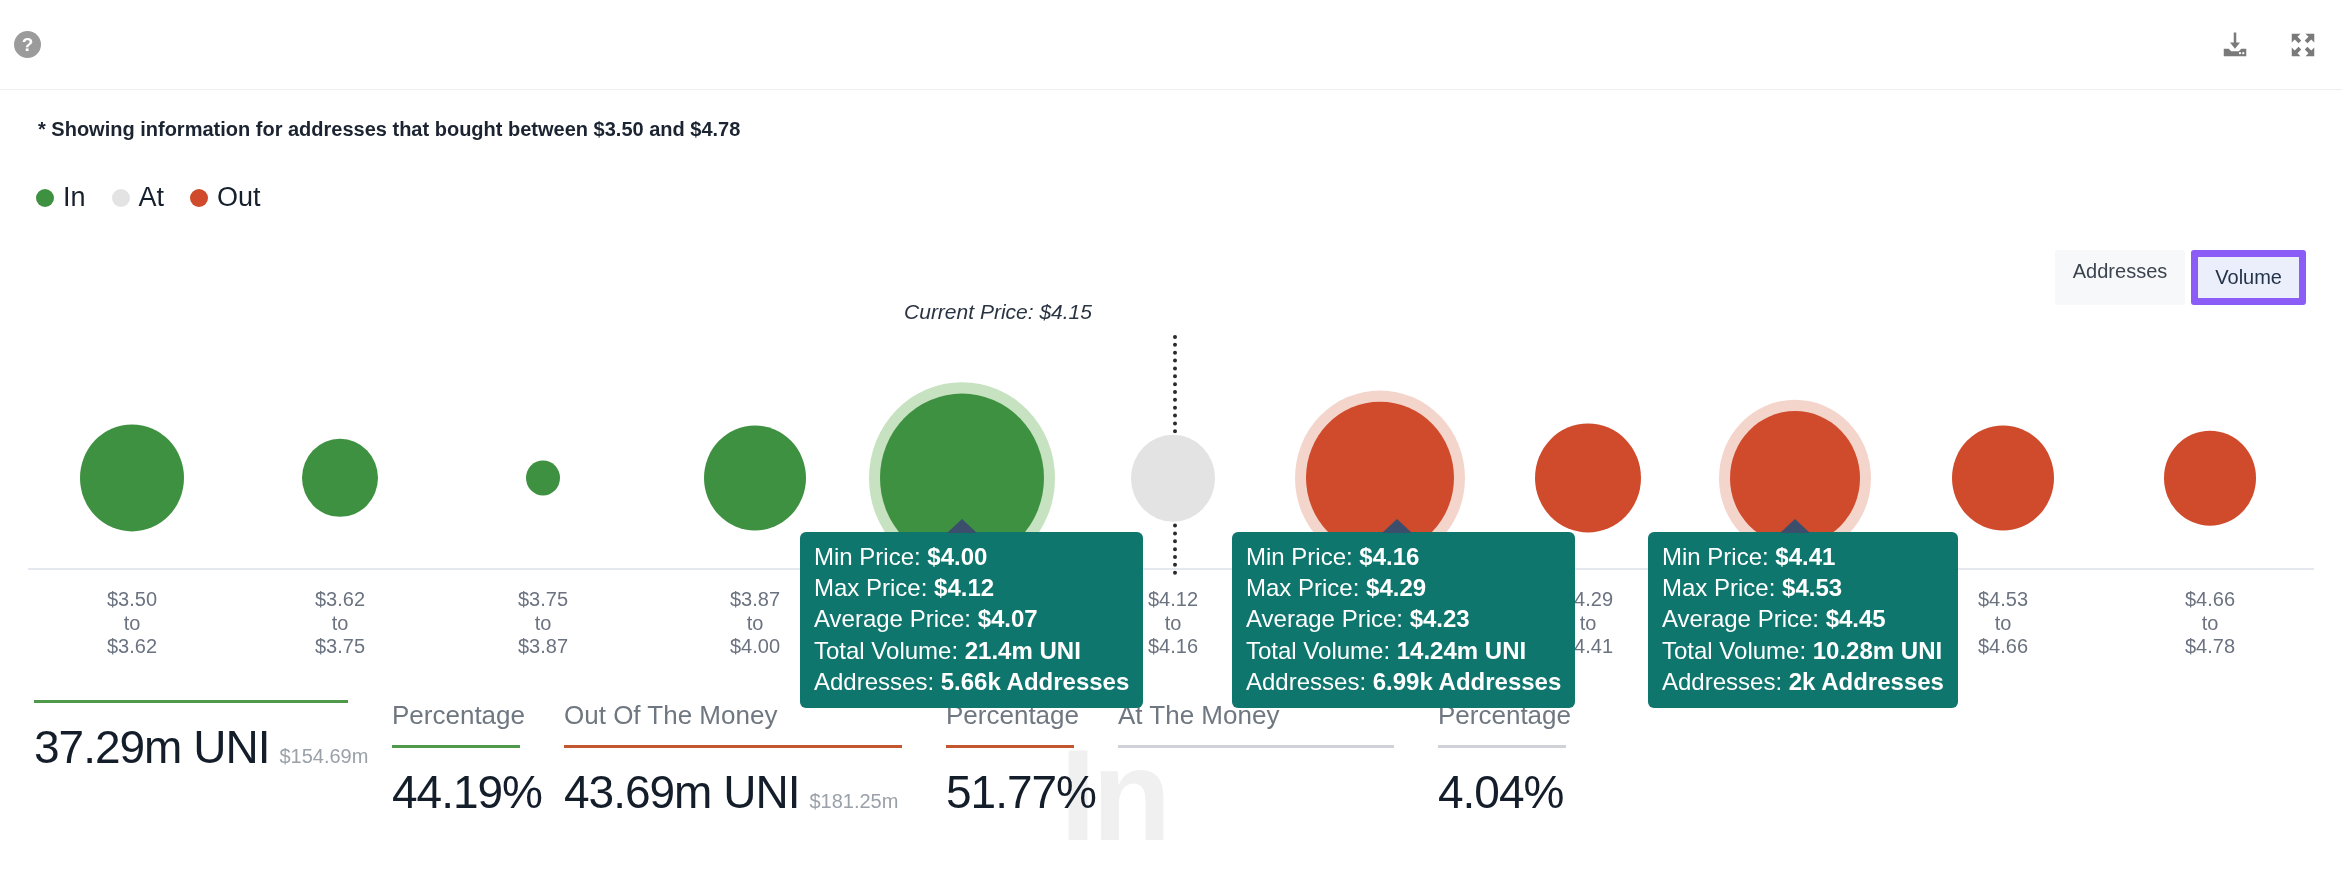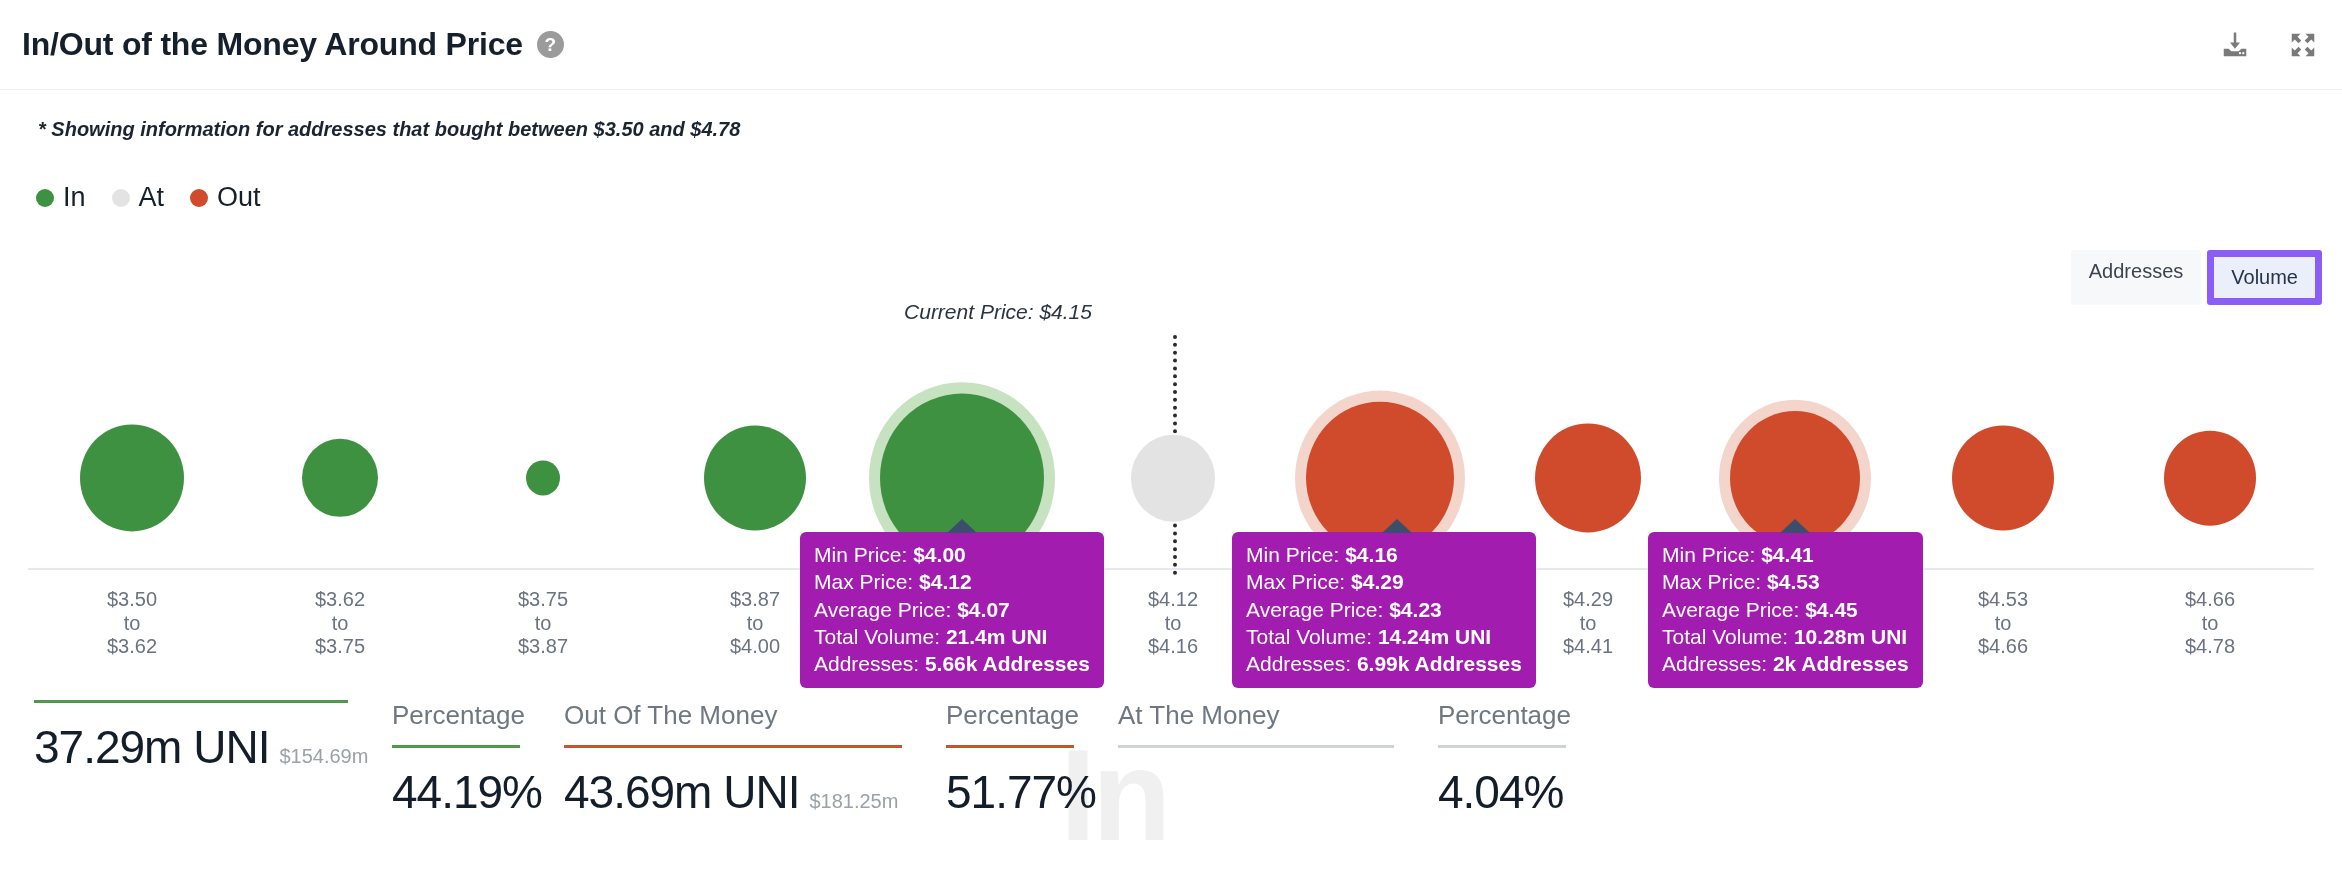--- a/index.html
+++ b/index.html
@@ -60,21 +60,20 @@
     display: flex; align-items: center; justify-content: center;
     cursor: pointer;
     color: #7a7a7a;
   }
 
   
   .note {
     position: absolute;
     left: 38px; top: 118px;
     font-size: 20px;
-    font-style: italic;
     font-weight: 600;
     color: #1b2430;
     white-space: nowrap;
   }
 
   
   .legend {
     position: absolute;
     left: 36px; top: 182px;
     display: flex;
@@ -94,21 +93,21 @@
   }
   .legend-label {
     font-size: 27px;
     color: #16202c;
     white-space: nowrap;
   }
 
   
   .toggle-group {
     position: absolute;
-    right: 20px; top: 250px;
+    right: 36px; top: 250px;
     display: flex;
     align-items: stretch;
   }
   .toggle-btn {
     font-size: 20px;
     padding: 8px 17px;
     background: #f7f8f9;
     border: 1px solid transparent;
     color: #3c4450;
     cursor: pointer;
@@ -183,25 +182,25 @@
     font-size: 20px;
     line-height: 1.18;
     color: #6b7280;
     transform: translateX(-50%);
     white-space: nowrap;
   }
 
   
   .tooltip {
     position: absolute;
-    background: #a21caf;
+    background: #0f766e;
     color: #ffffff;
     border-radius: 6px;
     padding: 9px 14px 11px 14px;
-    font-size: 21px;
+    font-size: 24px;
     line-height: 1.30;
     white-space: nowrap;
     z-index: 40;
   }
   .tooltip .tt-arrow {
     position: absolute;
     top: -13px;
     width: 0; height: 0;
     border-left: 15px solid transparent;
     border-right: 15px solid transparent;
@@ -247,21 +246,20 @@
     margin-left: 10px;
     letter-spacing: 0;
   }
 </style>
 </head>
 <body>
 
 <div id="root">
 
   <div class="header">
-    <div class="title">In/Out of the Money Around Price</div>
     <div class="help-icon">?</div>
     <div class="header-actions">
       <div class="icon-btn">
         <svg width="30" height="30" viewBox="0 0 24 24" fill="currentColor" aria-hidden="true">
           <path d="M11 2h2v8h3l-4 5-4-5h3V2z"></path>
           <path d="M3 15h4l2 2h6l2-2h4v6H3v-6zm13 2.6a.9.9 0 1 0 0 1.8.9.9 0 0 0 0-1.8zm2.6 0a.9.9 0 1 0 0 1.8.9.9 0 0 0 0-1.8z"></path>
         </svg>
       </div>
       <div class="icon-btn">
         <svg width="30" height="30" viewBox="0 0 24 24" fill="currentColor" aria-hidden="true">

